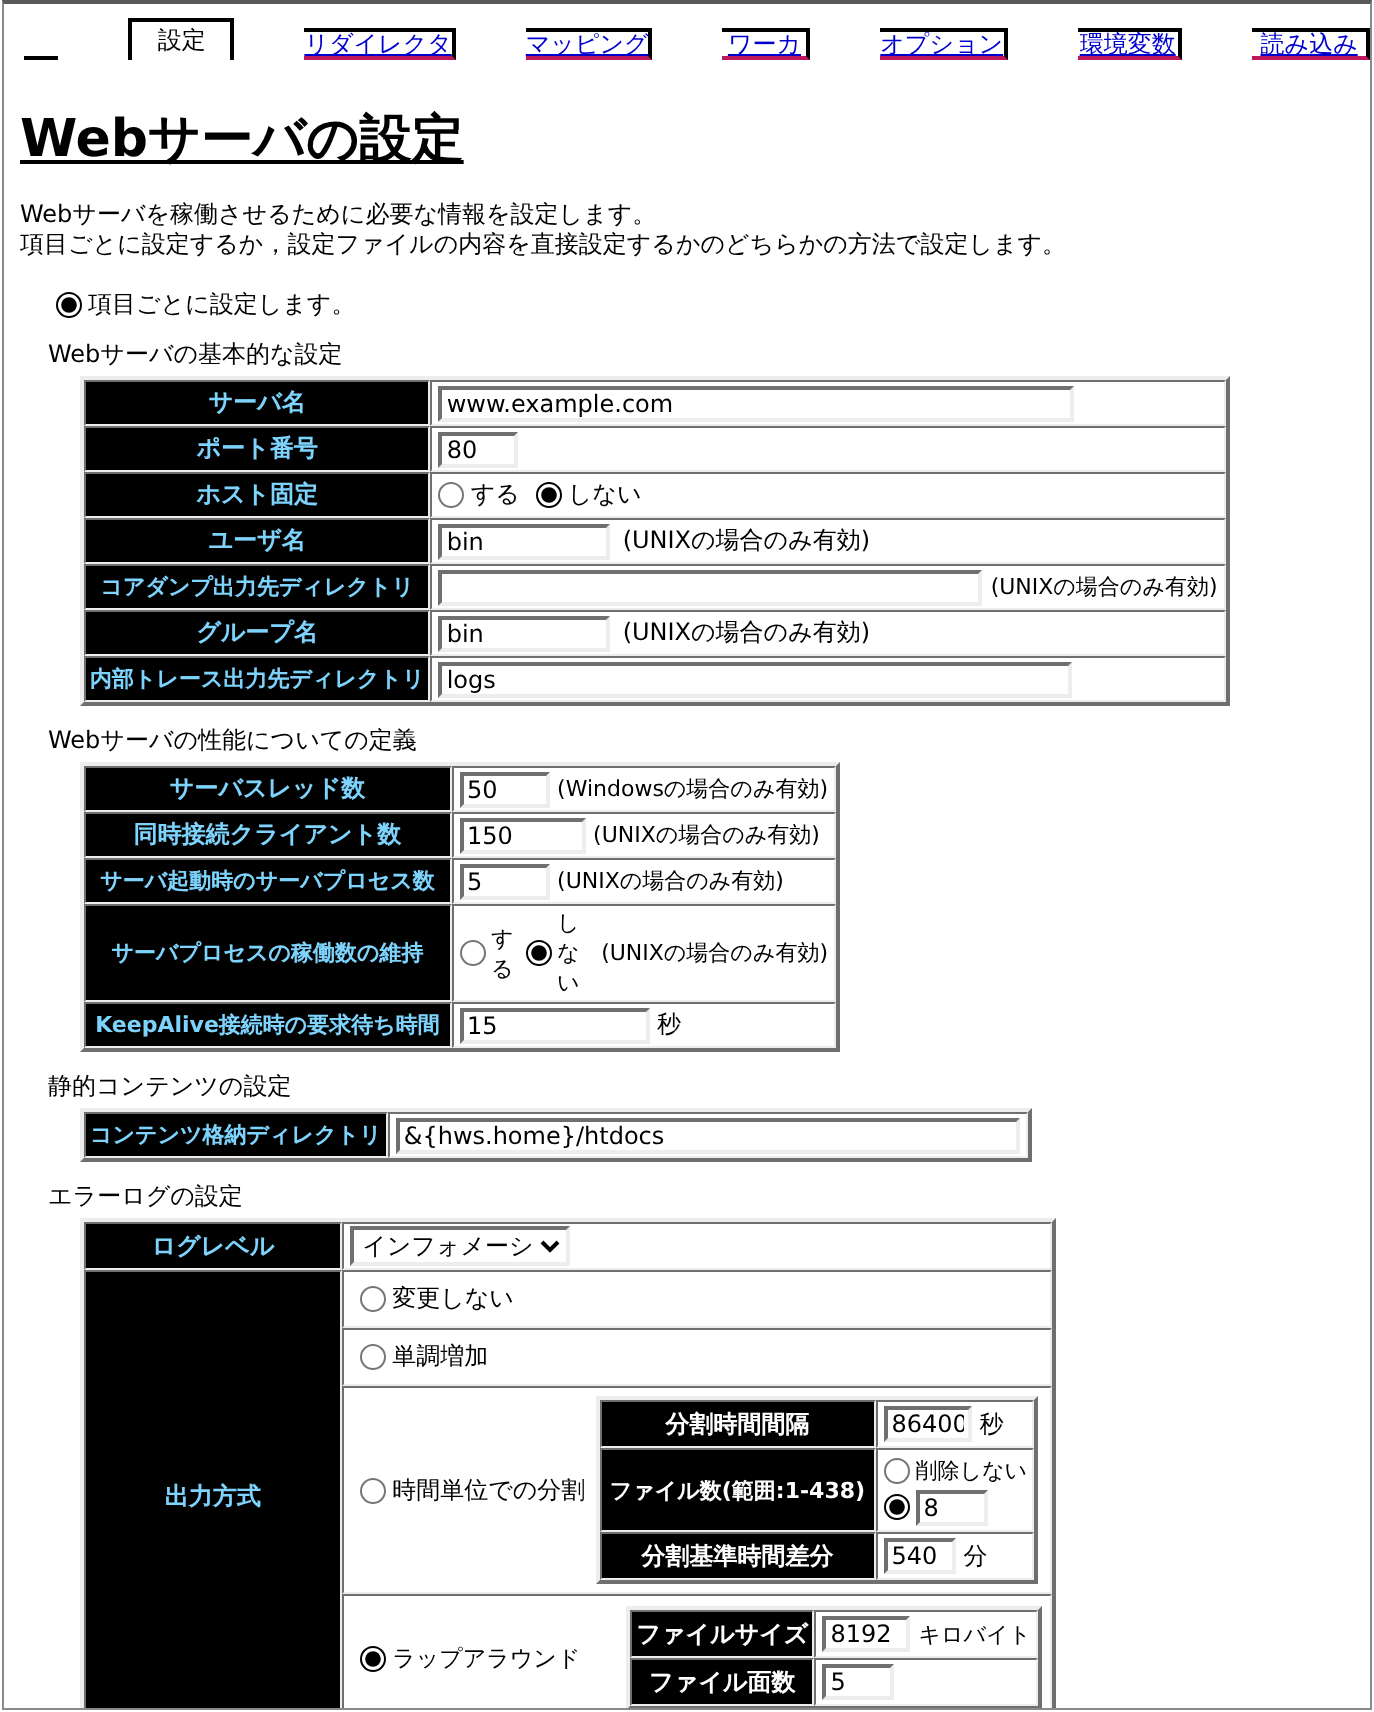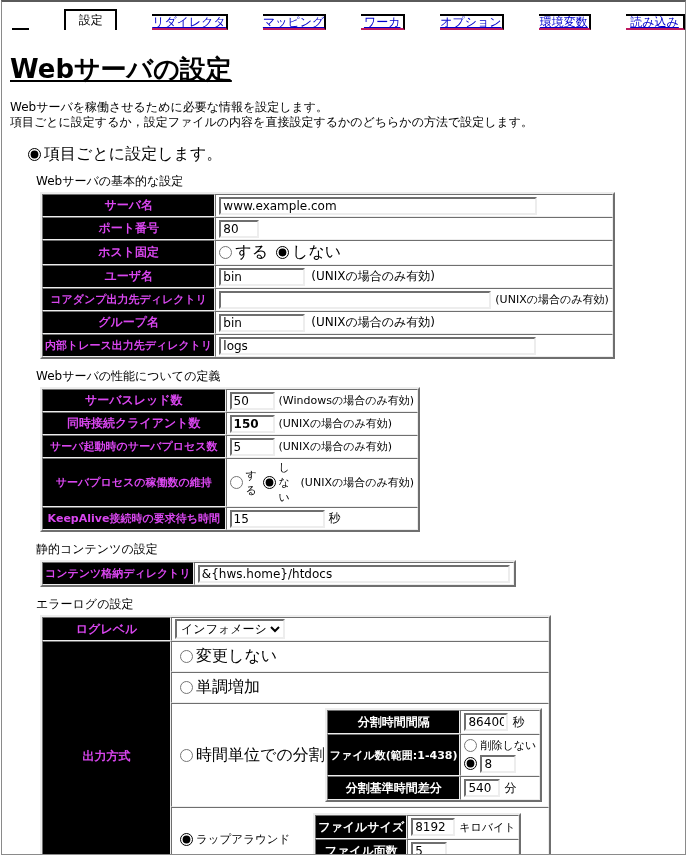--- a/index.html
+++ b/index.html
@@ -15,49 +15,49 @@
   .tab-stub { width:28px; height:0; border-bottom:2px solid #000; }
   .tab { display:flex; align-items:center; justify-content:center; font-size:12px; white-space:nowrap; cursor:pointer;margin-left:35px; }
   .tab.active { height:21px; border:2px solid #000; border-bottom:none; background:#fff; font-weight:normal; }
   .tab.inactive { height:16px; border-top:2px solid #000; border-right:2px solid #000; border-bottom:2px solid #be185d; }
   .tab.inactive .tablink { color:#0000cc; text-decoration:underline; }
 
   
   .title { margin:22px 0 0 8px; font-size:26px; font-weight:bold; text-decoration:underline; }
   .desc { margin:13px 0 0 8px; font-size:12px; line-height:15px; }
   .mode-row { margin:14px 0 0 26px; font-size:12px; display:flex; align-items:center; }
-  .sec-h { font-size:12px; margin:9px 0 2px 34px; }
+  .sec-h { font-size:12px; margin:9px 0 2px 22px; }
 
   
   table.cfg { border-collapse:separate; border-spacing:0; margin-left:38px;
     border:2px solid; border-color:#ededed #6f6f6f #6f6f6f #ededed; }
   table.cfg td { border:1px solid; border-color:#6f6f6f #ededed #ededed #6f6f6f;
     padding:1px 3px; font-size:12px; height:23px; vertical-align:middle; background:#fff; }
-  table.cfg td.lbl { background:#000; color:#d946ef; font-weight:bold; text-align:center;
+  table.cfg td.lbl { background:#000; color:#7dd3fc; font-weight:bold; text-align:center;
     white-space:nowrap; padding:1px 2px; }
   .lbl-sm { font-size:11px !important; }
   table.nest { border-collapse:separate; border-spacing:0;
     border:2px solid; border-color:#ededed #6f6f6f #6f6f6f #ededed; }
   table.nest td { border:1px solid; border-color:#6f6f6f #ededed #ededed #6f6f6f;
     padding:1px 3px; font-size:12px; vertical-align:middle; background:#fff; }
   table.nest td.lbl { background:#000; color:#fff; font-weight:bold; text-align:center; white-space:nowrap; }
 
   
   .ti { border:2px solid; border-color:#6f6f6f #ededed #ededed #6f6f6f;
     height:18px; font-size:12px; font-family:inherit; padding:0 2px; background:#fff; }
   select.dd { height:20px; width:110px; font-size:12px; font-family:inherit;
     border:2px solid; border-color:#6f6f6f #ededed #ededed #6f6f6f; background:#fff; }
   input[type=radio] { width:13px; height:13px; margin:0 3px 0 0; accent-color:#000; flex:none; }
   .flexrow { display:flex; align-items:center; }
   .note { font-size:12px; margin-left:6px; white-space:nowrap; }
   .note-sm { font-size:11px; margin-left:4px; white-space:nowrap; }
   .unit { font-size:12px; margin-left:4px; white-space:nowrap; }
   .opt-cell { padding:4px 4px 4px 8px !important; }
   .stack { display:flex; flex-direction:column; gap:2px; }
-  .rlabel { font-size:16px; white-space:nowrap; }
+  .rlabel { font-size:12px; white-space:nowrap; }
 </style>
 </head>
 <body>
 
 <div class="page">
 
   <div class="tabbar">
     <div class="tab-stub"></div>
     <div class="tab active" style="width:82px">
       <span>設定</span>
@@ -158,21 +158,21 @@
         <div class="flexrow">
           <input class="ti" style="width: 45px;" value="50">
           <span class="note-sm">(Windowsの場合のみ有効)</span>
         </div>
       </td>
     </tr>
     <tr>
       <td class="lbl">同時接続クライアント数</td>
       <td>
         <div class="flexrow">
-          <input class="ti" style="width: 45px; font-weight: bold;" value="150">
+          <input class="ti" style="width: 63px;" value="150">
           <span class="note-sm">(UNIXの場合のみ有効)</span>
         </div>
       </td>
     </tr>
     <tr>
       <td class="lbl lbl-sm">サーバ起動時のサーバプロセス数</td>
       <td>
         <div class="flexrow">
           <input class="ti" style="width: 45px;" value="5">
           <span class="note-sm">(UNIXの場合のみ有効)</span>

